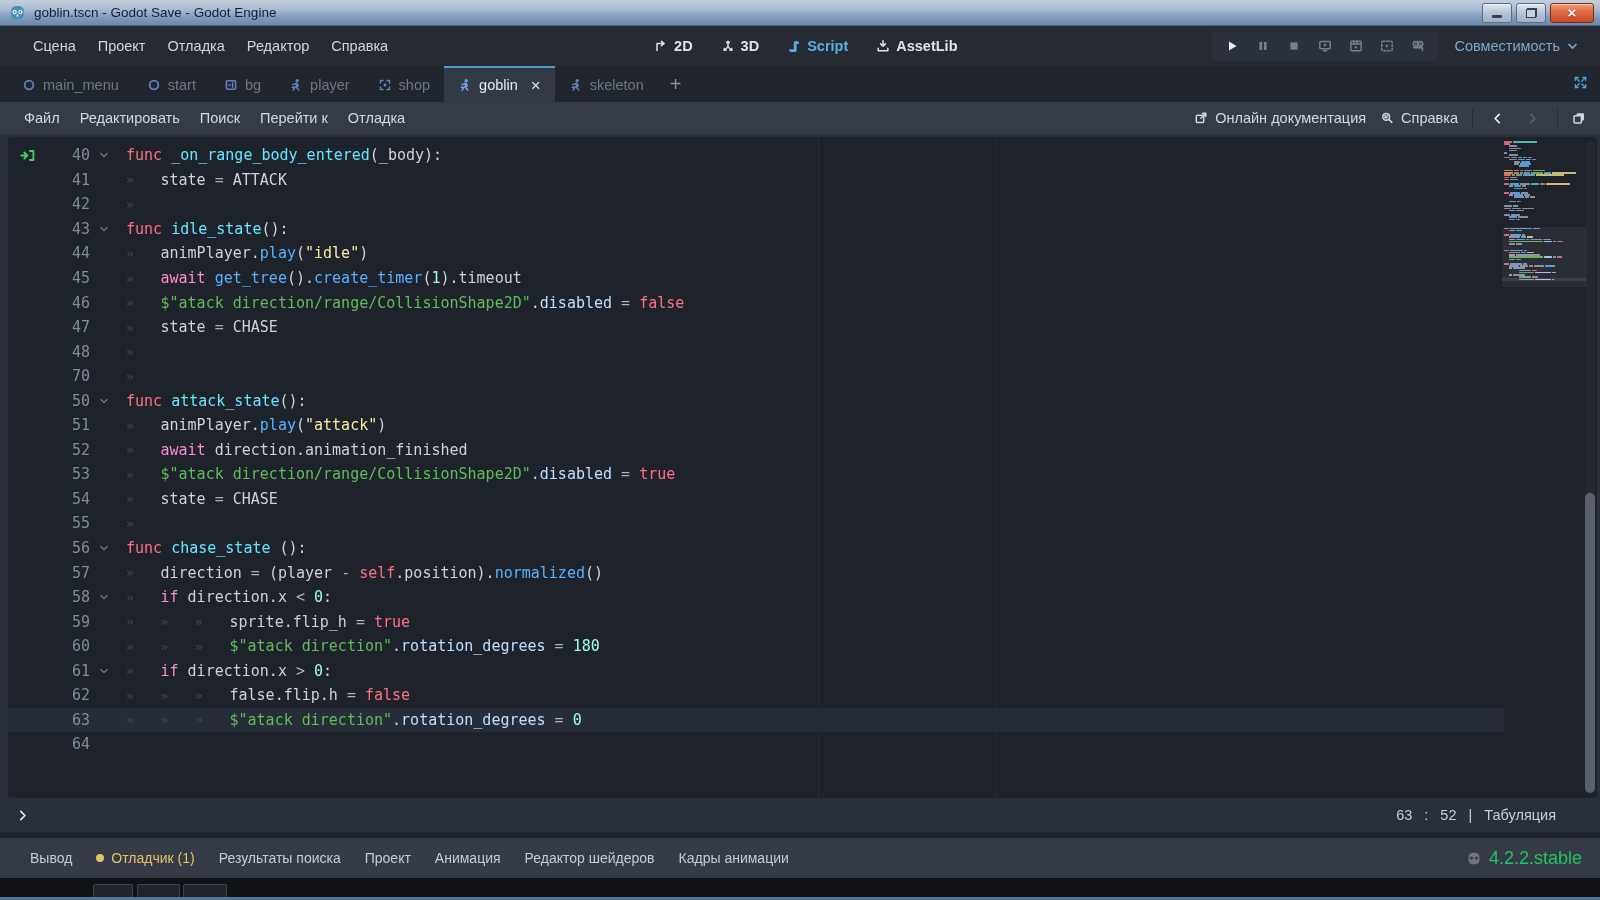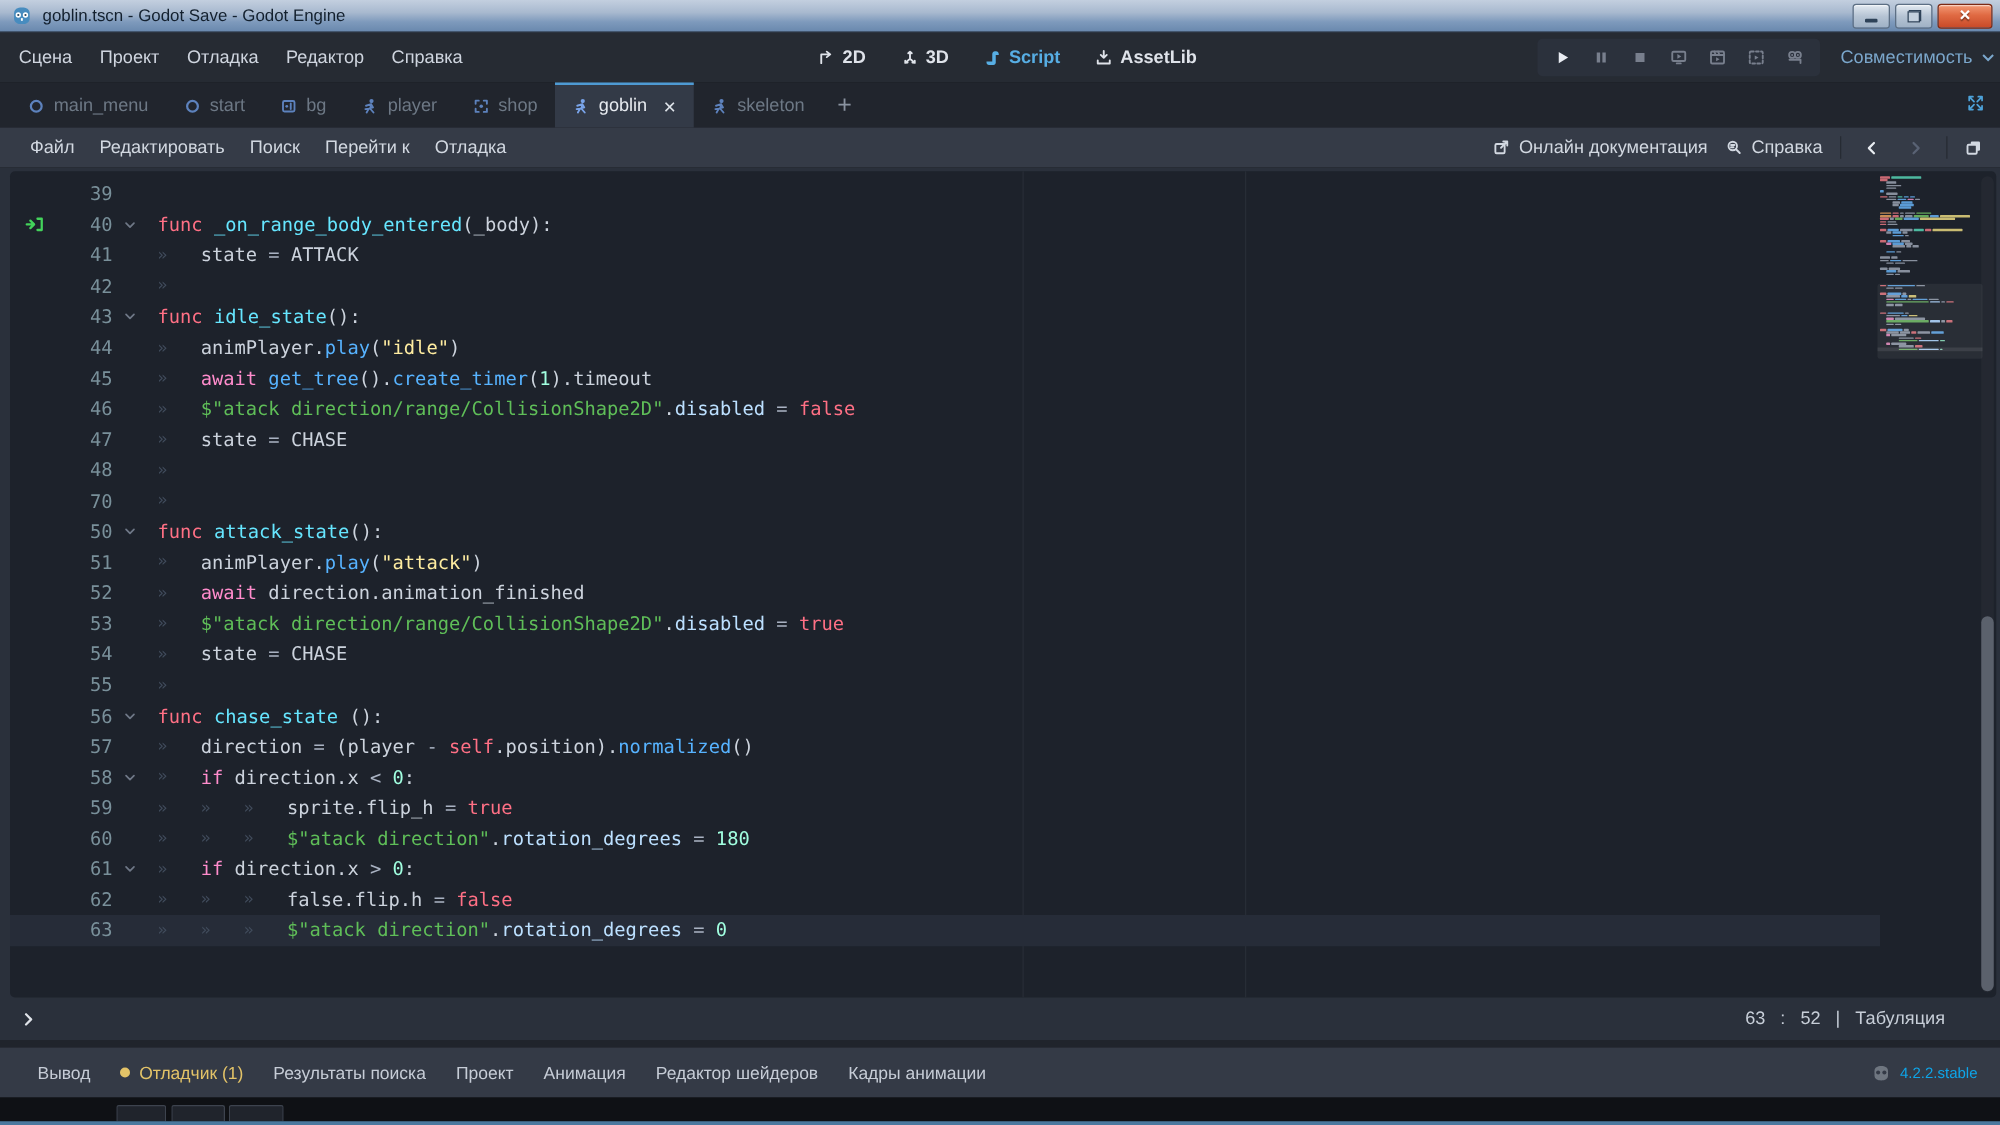--- a/index.html
+++ b/index.html
@@ -19,21 +19,21 @@
   .tb-btn.min,.tb-btn.rest { width:30px; background:linear-gradient(#e2e9f1,#b6c4d4 50%,#9fb1c5); }
   .glyph-min { width:10px; height:3px; background:#2e4258; margin-top:8px; border-radius:1px; }
   .glyph-rest { position:relative; width:11px; height:10px; }
   .glyph-rest::before { content:""; position:absolute; right:0; top:0; width:8px; height:7px; border:1.5px solid #2e4258; }
   .glyph-rest::after { content:""; position:absolute; left:0; bottom:0; width:8px; height:7px; border:1.5px solid #2e4258; background:#c3d0de; }
   .tb-btn.close { width:44px; background:linear-gradient(#f29a76,#e06a43 45%,#c94a28); border-color:#7c2a15;
                   color:#fff; font-size:15px; font-weight:bold; text-shadow:0 1px 1px rgba(0,0,0,.4); }
 
   
   #menubar { position:absolute; left:0; top:26px; right:0; height:40px; background:#262b33;
-             display:flex; align-items:center; padding:0 4px;justify-content:flex-end; }
+             display:flex; align-items:center; padding:0 22px;justify-content:flex-end; }
   .mitem { color:#cfd5df; font-size:14.5px; padding:6px 11px; border-radius:3px; }
   #menu-left { display:flex; }
   #workspaces { display:flex; gap:10px; margin:0 auto; align-items:center; }
   .ws { display:flex; align-items:center; gap:6px; color:#dfe3ea; font-size:14.5px; font-weight:bold; padding:5px 9px; border-radius:3px; }
   .ws .wicon { display:flex; }
   .ws.active { color:#57aee4; }
   #runbar { display:flex; align-items:center; gap:17px; background:#2b313c; border-radius:4px;
             height:30px; padding:0 13px; margin-right:16px; }
   .runbtn { display:flex; color:#787f8d; }
   .runbtn.on { color:#e9edf3; }
@@ -100,21 +100,21 @@
   #status-right { margin-left:auto; display:flex; align-items:center; }
   #status-right span { margin-left:12px; }
 
   
   #gapstrip { position:absolute; left:0; right:0; top:832px; height:6px; background:#20242c; }
   #bottombar { position:absolute; left:0; right:0; top:838px; height:40px; background:#343a46;
                display:flex; align-items:center; padding:0 18px; }
   .bitem { color:#c6ccd6; font-size:14px; padding:5px 12px; display:flex; align-items:center; gap:7px; }
   .bitem.active { color:#e3c368; }
   .bdot { width:8px; height:8px; border-radius:50%; background:#e3c368; }
-  #bottom-right { margin-left:auto; display:flex; align-items:center; gap:7px; color:#0ea5e9; font-size:12px; }
+  #bottom-right { margin-left:auto; display:flex; align-items:center; gap:7px; color:#22c55e; font-size:18px; }
 
   
   #taskstrip { position:absolute; left:0; right:0; top:878px; height:22px; background:#0f1115; }
   .taskbox { position:absolute; top:6px; height:13px; background:#20242c; border:1px solid #3d434e; border-bottom:none; border-radius:2px 2px 0 0; }
   #taskline { position:absolute; left:0; right:0; bottom:0; height:3px; background:#4b799f; }
 </style>
 </head>
 <body>
 
 <div id="window">
@@ -371,21 +371,20 @@
           </svg>
         </span>
     </div>
   </div>
 
   <div id="panel">
     <div id="editor">
       <div class="guide" style="left:810px"></div>
       <div class="guide" style="left:988px"></div>
       <div id="lines">
-          <div class="line"><span class="g-conn"></span><span class="g-num">39</span><span class="g-fold"></span><span class="codebit"></span></div>
           <div class="line"><span class="g-conn"><svg width="15" height="15" viewBox="0 0 14 14" fill="none" stroke="currentColor" stroke-width="1.5" stroke-linecap="round" stroke-linejoin="round">
                 <path d="M1.3 7h5.2M4 4.2 6.8 7 4 9.8M9.3 2.8h3.2v8.4H9.3" stroke-width="1.7"></path>
               </svg></span><span class="g-num">40</span><span class="g-fold"><svg width="12" height="12" viewBox="0 0 14 14" fill="none" stroke="currentColor" stroke-width="1.5" stroke-linecap="round" stroke-linejoin="round">
                 <path d="M3.3 5.2 7 8.9l3.7-3.7" stroke-width="1.6"></path>
               </svg></span><span class="codebit"><span class="tok-kw">func </span><span class="tok-fn">_on_range_body_entered</span><span class="tok-tx">(_body):</span></span></div>
           <div class="line"><span class="g-conn"></span><span class="g-num">41</span><span class="g-fold"></span><span class="codebit"><span class="tabmark">»</span><span class="tok-tx">state </span><span class="tok-op">= </span><span class="tok-tx">ATTACK</span></span></div>
           <div class="line"><span class="g-conn"></span><span class="g-num">42</span><span class="g-fold"></span><span class="codebit"><span class="tabmark">»</span></span></div>
           <div class="line"><span class="g-conn"></span><span class="g-num">43</span><span class="g-fold"><svg width="12" height="12" viewBox="0 0 14 14" fill="none" stroke="currentColor" stroke-width="1.5" stroke-linecap="round" stroke-linejoin="round">
                 <path d="M3.3 5.2 7 8.9l3.7-3.7" stroke-width="1.6"></path>
               </svg></span><span class="codebit"><span class="tok-kw">func </span><span class="tok-fn">idle_state</span><span class="tok-tx">():</span></span></div>
@@ -410,20 +409,21 @@
           <div class="line"><span class="g-conn"></span><span class="g-num">58</span><span class="g-fold"><svg width="12" height="12" viewBox="0 0 14 14" fill="none" stroke="currentColor" stroke-width="1.5" stroke-linecap="round" stroke-linejoin="round">
                 <path d="M3.3 5.2 7 8.9l3.7-3.7" stroke-width="1.6"></path>
               </svg></span><span class="codebit"><span class="tabmark">»</span><span class="tok-cf">if </span><span class="tok-tx">direction.x </span><span class="tok-op">&lt; </span><span class="tok-nm">0</span><span class="tok-tx">:</span></span></div>
           <div class="line"><span class="g-conn"></span><span class="g-num">59</span><span class="g-fold"></span><span class="codebit"><span class="tabmark">»</span><span class="tabmark">»</span><span class="tabmark">»</span><span class="tok-tx">sprite.flip_h </span><span class="tok-op">= </span><span class="tok-kw">true</span></span></div>
           <div class="line"><span class="g-conn"></span><span class="g-num">60</span><span class="g-fold"></span><span class="codebit"><span class="tabmark">»</span><span class="tabmark">»</span><span class="tabmark">»</span><span class="tok-np">$"atack direction"</span><span class="tok-tx">.</span><span class="tok-mb">rotation_degrees</span><span class="tok-op"> = </span><span class="tok-nm">180</span></span></div>
           <div class="line"><span class="g-conn"></span><span class="g-num">61</span><span class="g-fold"><svg width="12" height="12" viewBox="0 0 14 14" fill="none" stroke="currentColor" stroke-width="1.5" stroke-linecap="round" stroke-linejoin="round">
                 <path d="M3.3 5.2 7 8.9l3.7-3.7" stroke-width="1.6"></path>
               </svg></span><span class="codebit"><span class="tabmark">»</span><span class="tok-cf">if </span><span class="tok-tx">direction.x </span><span class="tok-op">&gt; </span><span class="tok-nm">0</span><span class="tok-tx">:</span></span></div>
           <div class="line"><span class="g-conn"></span><span class="g-num">62</span><span class="g-fold"></span><span class="codebit"><span class="tabmark">»</span><span class="tabmark">»</span><span class="tabmark">»</span><span class="tok-tx">false.flip.h </span><span class="tok-op">= </span><span class="tok-kw">false</span></span></div>
           <div class="line cur"><span class="g-conn"></span><span class="g-num">63</span><span class="g-fold"></span><span class="codebit"><span class="tabmark">»</span><span class="tabmark">»</span><span class="tabmark">»</span><span class="tok-np">$"atack direction"</span><span class="tok-tx">.</span><span class="tok-mb">rotation_degrees</span><span class="tok-op"> = </span><span class="tok-nm">0</span></span></div>
+          <div class="line"><span class="g-conn"></span><span class="g-num">64</span><span class="g-fold"></span><span class="codebit"></span></div>
         </div>
       <div id="minimap">
         <div id="mm-rows">
             <div class="mrow" style="padding-left: 0px;">
               <span class="mseg" style="width: 8px; background: rgb(201, 106, 116);"></span>
               <span class="mseg" style="width: 24px; background: rgb(77, 185, 160);"></span>
             </div>
             <div class="mrow" style="padding-left: 0px;">
               <span class="mseg" style="width: 6px; background: rgb(201, 106, 116);"></span>
             </div>

